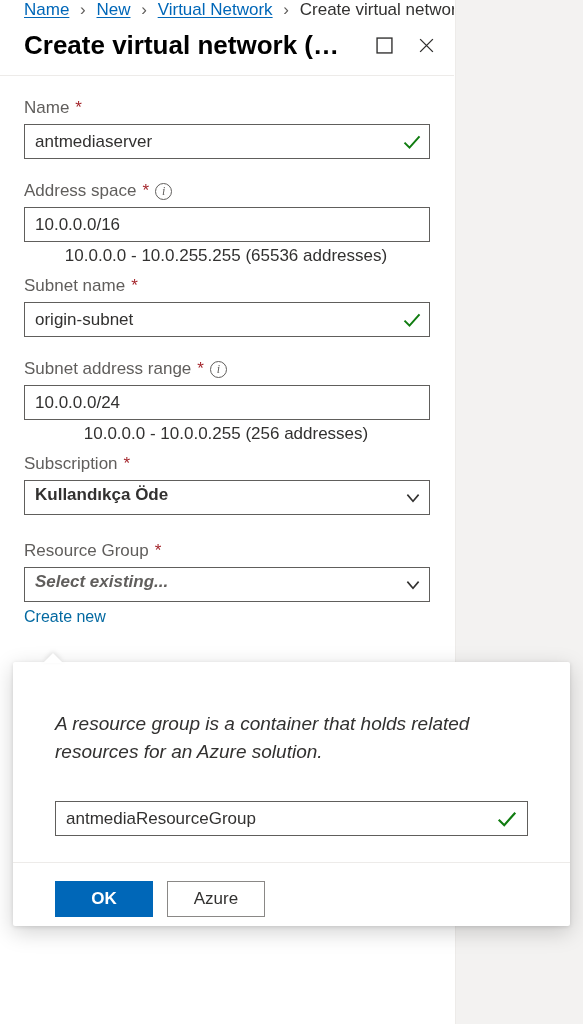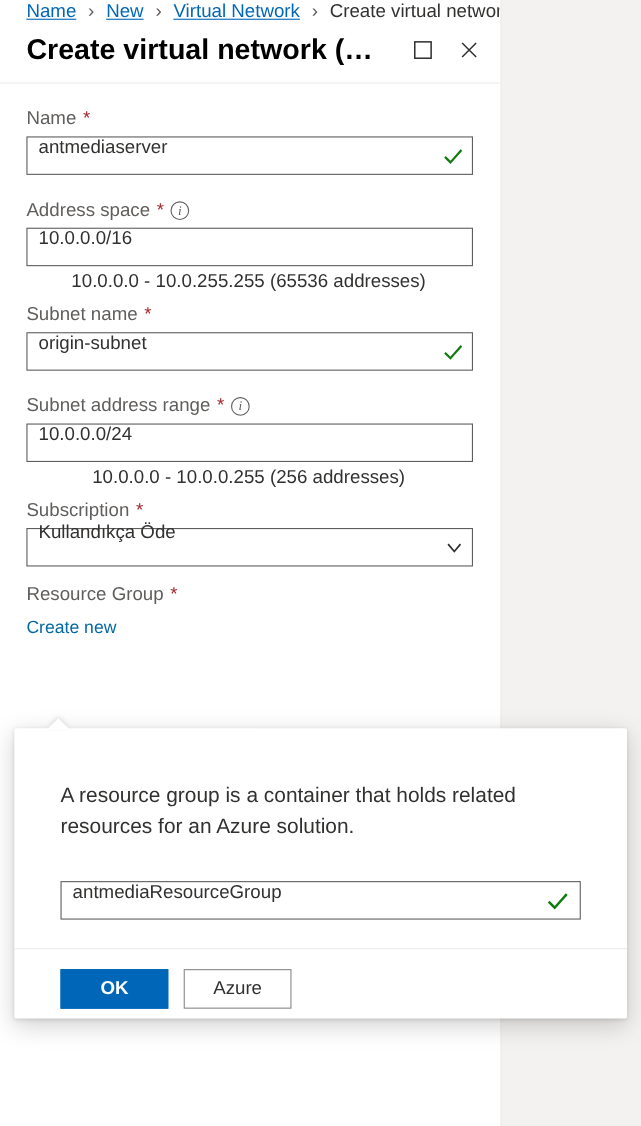--- a/index.html
+++ b/index.html
@@ -42,42 +42,42 @@
   .action-btn { width:24px; height:24px; display:flex; align-items:center; justify-content:center; cursor:pointer; }
   .form-body { padding: 22px 24px 0 24px; }
   .field { margin-bottom: 4px; }
   .field + .field { margin-top: 12px; }
   .label { font-size:17px; color:#605e5c; display:flex; align-items:center; gap:6px; margin-bottom:6px;}
   .label .req { color:#a4262c; font-weight:400; }
   .input-wrap { position:relative; }
   input[type=text], .select {
     width:100%; height:35px;
     border:1px solid #605e5c;
-    padding: 4px 36px 20px 10px;
+    padding: 4px 36px 4px 10px;
     font-size:17px; font-family:inherit;
     background:#fff; color:#323130;
     outline:none;
   }
   .validated { border-color:#8661c5; }
   .hint { text-align:center; font-size:17px; color:#323130; padding:4px 2px 6px 0; }
   .check {
     position:absolute; right:8px; top:50%; transform:translateY(-50%);
     width:20px; height:20px; color:#107c10;
   }
   .chevron {
     position:absolute; right:8px; top:50%; transform:translateY(-50%);
     width:18px; height:18px; color:#323130;
   }
   .info-icon {
     width:17px; height:17px; border:1px solid #605e5c; border-radius:50%;
     display:inline-flex; align-items:center; justify-content:center;
     font-size:12px; font-style:italic; font-family:Georgia,serif;
     color:#605e5c; line-height:1;
   }
-  .select { cursor:pointer; display:flex; align-items:flex-end; }
+  .select { cursor:pointer; display:flex; align-items:flex-start;font-weight:bold; }
   .select .placeholder { color:#605e5c; font-style:italic; }
   .link { color:#0369a1; font-size:16px; cursor:pointer; padding-top:6px; display:inline-block;}
   .right-gutter {
     position:absolute; top:0; right:0; width:128px; height:1024px;
     background:#f3f2f1; border-left:1px solid #edebe9;
   }
   
   .popover {
     position:absolute; left:13px; top:662px; width:557px;
     background:#fff;
@@ -85,21 +85,21 @@
     border-radius:2px;
     z-index:10;
   }
   .popover::before{
     content:""; position:absolute; top:-9px; left:30px;
     width:0; height:0; border-left:10px solid transparent; border-right:10px solid transparent;
     border-bottom:10px solid #fff;
     filter: drop-shadow(0 -2px 2px rgba(0,0,0,0.1));
   }
   .popover-body { padding: 48px 42px 26px 42px; }
-  .pop-desc { font-size:19px; color:#323130; line-height:1.45; margin-bottom:36px;}
+  .pop-desc { font-size:19px; color:#323130; line-height:1.45; margin-bottom:36px;font-style:italic;}
   .pop-label { font-size:18px; font-weight:600; color:#323130; margin-bottom:8px; }
   .pop-input {
     width:100%; height:40px;
     border:2px solid #0067b8;
     padding:4px 40px 4px 10px;
     font-size:18px; font-family:inherit; background:#fff;
   }
   .pop-input-wrap { position:relative; }
   .pop-check { position:absolute; right:10px; top:50%; transform:translateY(-50%); color:#107c10; width:22px; height:22px;}
   .popover-footer {
@@ -215,24 +215,34 @@
           <span>Kullandıkça Öde</span>
         </div>
         <span class="chevron">
           <svg viewBox="0 0 16 16" width="18" height="18">
               <path d="M3 5 L8 11 L13 5" fill="none" stroke="#323130" stroke-width="1.4"></path>
             </svg>
         </span>
       </div>
     </div>
 
-    <div class="field" style="margin-top:15px;">
+    <div class="field" style="margin-top:26px;">
       <div class="label">
         <span>Resource Group</span>
         <span class="req">*</span>
+      </div>
+      <div class="input-wrap">
+        <div class="select">
+          <span class="placeholder">Select existing...</span>
+        </div>
+        <span class="chevron">
+          <svg viewBox="0 0 16 16" width="18" height="18">
+              <path d="M3 5 L8 11 L13 5" fill="none" stroke="#323130" stroke-width="1.4"></path>
+            </svg>
+        </span>
       </div>
       <span class="link">Create new</span>
     </div>
 
   </div>
 </div>
 
 <div class="popover">
   <div class="popover-body">
     <div class="pop-desc">A resource group is a container that holds related resources for an Azure solution.</div>

